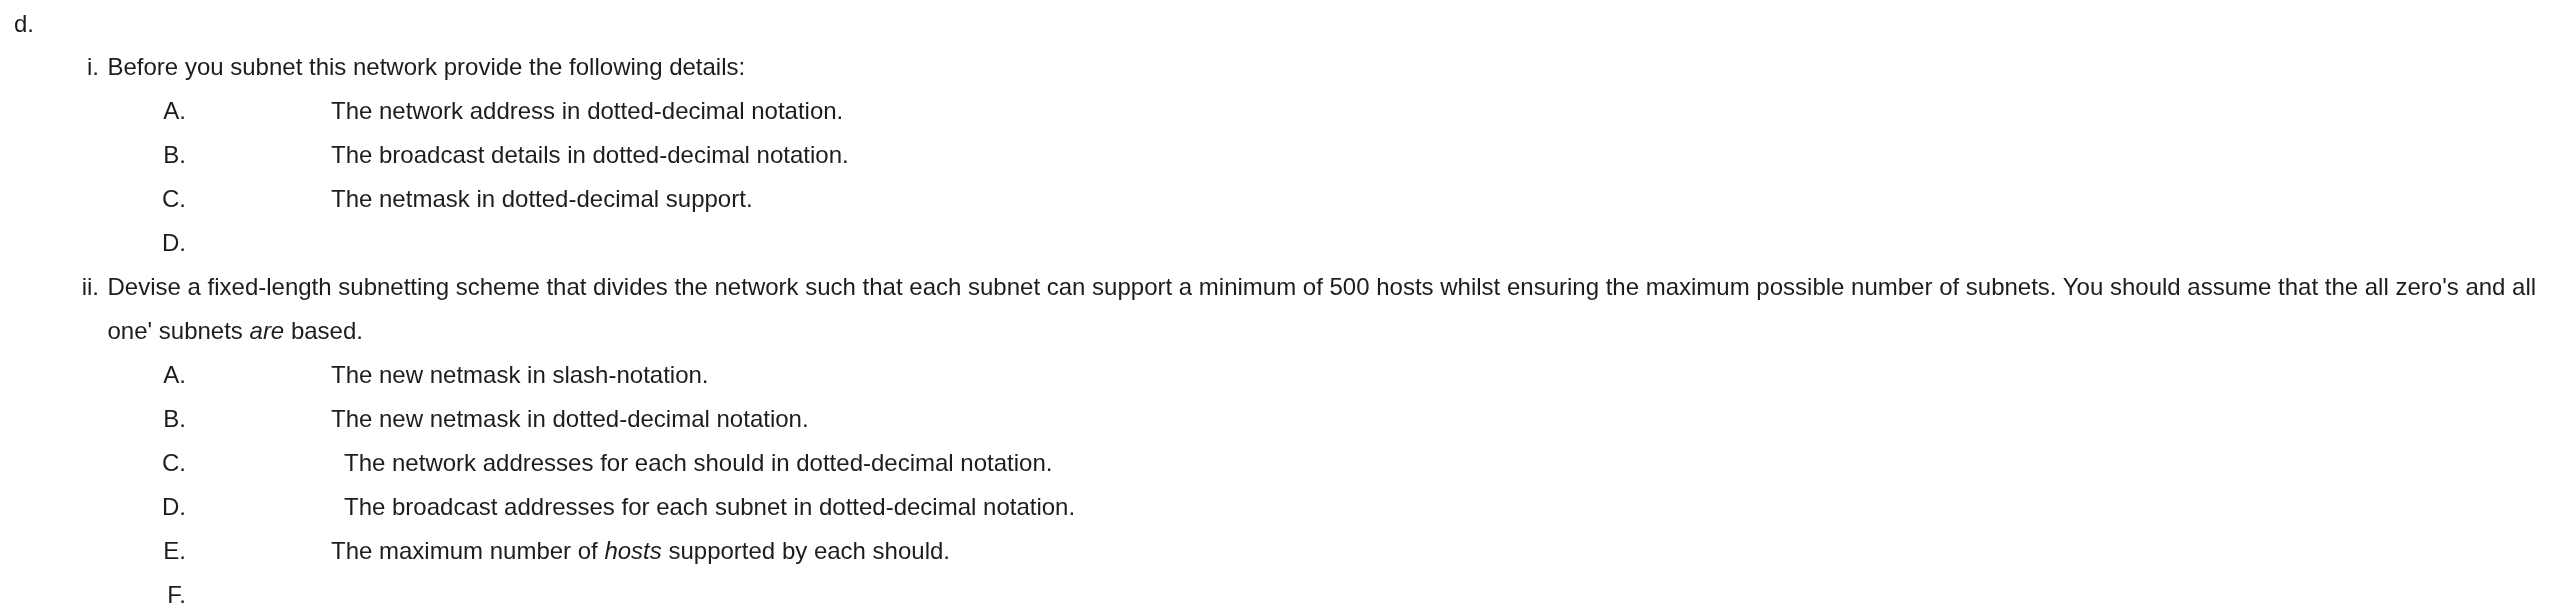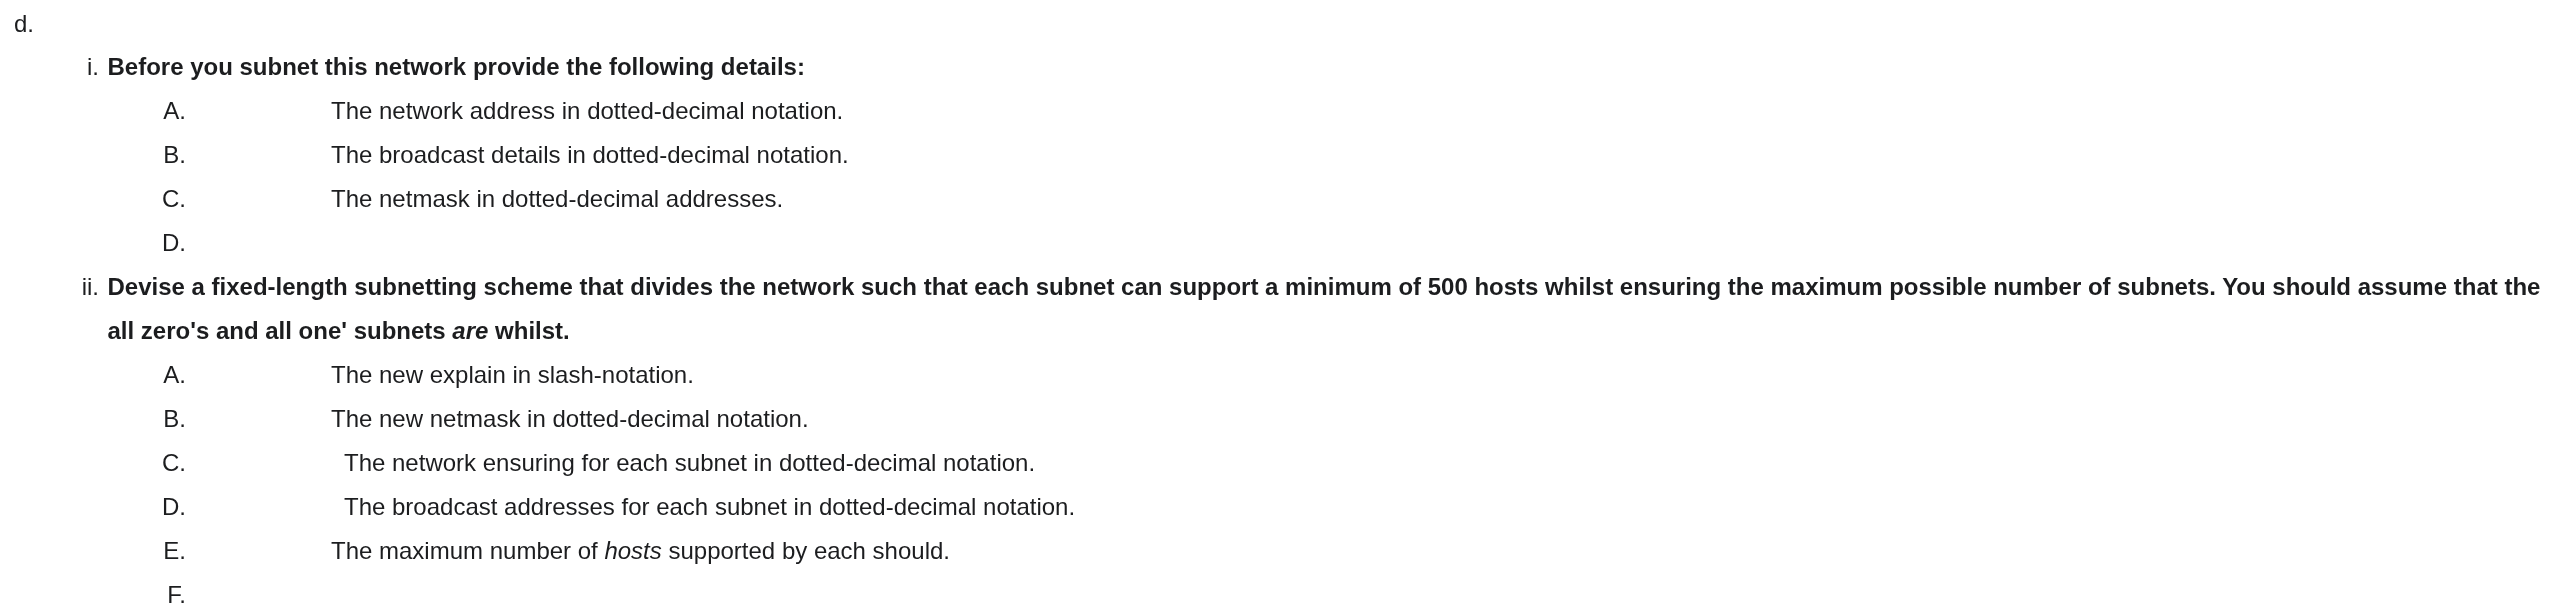--- a/index.html
+++ b/index.html
@@ -61,21 +61,20 @@
   .lvl-roman {
     font-size: 24px;
     line-height: 44px;
   }
   .lvl-roman .marker {
     width: 99px;
   }
   .lvl-roman .body {
     padding-left: 8.5px;
     max-width: 2466px;
-    font-weight: bold;
   }
 
   
   .lvl-letter {
     font-size: 24px;
     line-height: 44px;
   }
   .lvl-letter .marker {
     width: 186px;
   }
@@ -110,45 +109,45 @@
     <span class="body"><span>The network address in dotted-decimal notation.</span></span>
   </div>
 
   <div class="row lvl-letter">
     <span class="marker">B.</span>
     <span class="body"><span>The broadcast details in dotted-decimal notation.</span></span>
   </div>
 
   <div class="row lvl-letter">
     <span class="marker">C.</span>
-    <span class="body"><span>The netmask in dotted-decimal addresses.</span></span>
+    <span class="body"><span>The netmask in dotted-decimal support.</span></span>
   </div>
 
   <div class="row lvl-letter">
     <span class="marker">D.</span>
   </div>
 
   <div class="row lvl-roman">
     <span class="marker">ii.</span>
-    <span class="body"><span>Devise a fixed-length subnetting scheme that divides the network such that each subnet can support a minimum of 500 hosts whilst ensuring the maximum possible number of subnets. You should assume that the all zero's and all one' subnets </span><em>are</em><span> whilst.</span></span>
+    <span class="body"><span>Devise a fixed-length subnetting scheme that divides the network such that each subnet can support a minimum of 500 hosts whilst ensuring the maximum possible number of subnets. You should assume that the all zero's and all one' subnets </span><em>are</em><span> based.</span></span>
   </div>
 
   <div class="row lvl-letter">
     <span class="marker">A.</span>
-    <span class="body"><span>The new explain in slash-notation.</span></span>
+    <span class="body"><span>The new netmask in slash-notation.</span></span>
   </div>
 
   <div class="row lvl-letter">
     <span class="marker">B.</span>
     <span class="body"><span>The new netmask in dotted-decimal notation.</span></span>
   </div>
 
   <div class="row lvl-letter indent-extra">
     <span class="marker">C.</span>
-    <span class="body"><span>The network ensuring for each subnet in dotted-decimal notation.</span></span>
+    <span class="body"><span>The network addresses for each should in dotted-decimal notation.</span></span>
   </div>
 
   <div class="row lvl-letter indent-extra">
     <span class="marker">D.</span>
     <span class="body"><span>The broadcast addresses for each subnet in dotted-decimal notation.</span></span>
   </div>
 
   <div class="row lvl-letter">
     <span class="marker">E.</span>
     <span class="body"><span>The maximum number of </span><em>hosts</em><span> supported by each should.</span></span>

